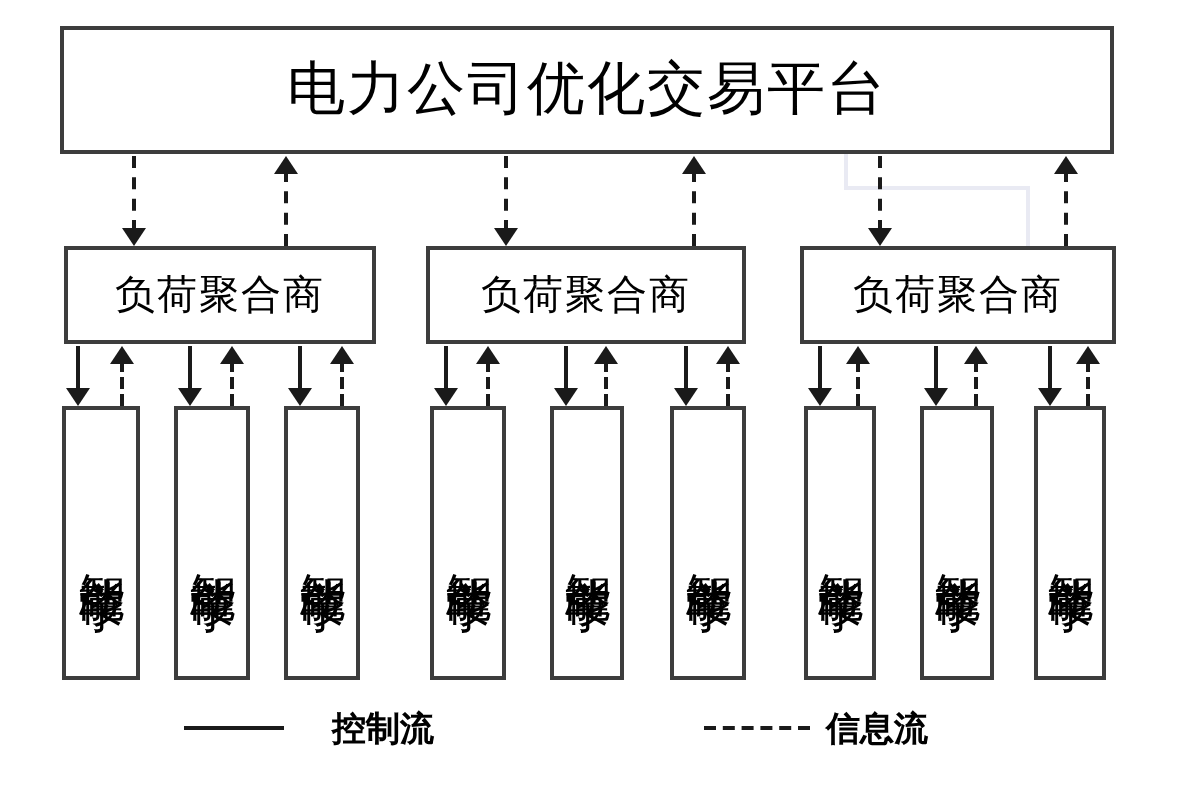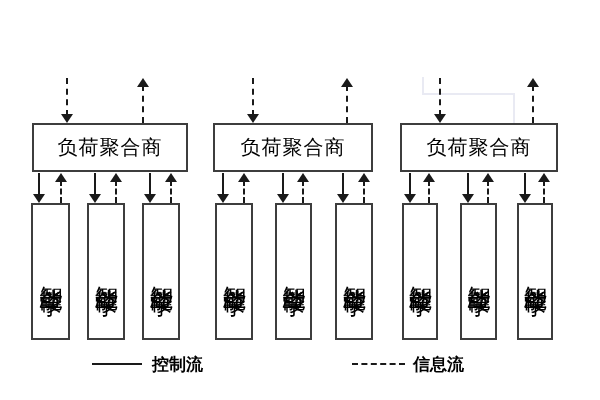--- a/index.html
+++ b/index.html
@@ -50,20 +50,23 @@
 </style>
 </head>
 <body>
 
 <div class="canvas">
 
   <div class="artifact v" style="left:422px;top:77px;height:17px;"></div>
   <div class="artifact h" style="left:422px;top:93px;width:93px;"></div>
   <div class="artifact v" style="left:513px;top:93px;height:30px;"></div>
 
+  <div class="box platform" style="left:30px;top:13px;width:527px;height:64px;">
+    <span>电力公司优化交易平台</span>
+  </div>
 
   <div class="arrow down dashed" style="left:61px;top:78px;height:45px;">
       <span class="shaft"></span>
       <span class="head"></span>
     </div>
   <div class="arrow up dashed" style="left:137px;top:78px;height:45px;">
       <span class="shaft"></span>
       <span class="head"></span>
     </div>
   <div class="arrow down dashed" style="left:247px;top:78px;height:45px;">
@@ -190,17 +193,17 @@
       <span>智能楼宇</span>
     </div>
   <div class="box building" style="left:460px;top:203px;width:37px;height:137px;">
       <span>智能楼宇</span>
     </div>
   <div class="box building" style="left:517px;top:203px;width:36px;height:137px;">
       <span>智能楼宇</span>
     </div>
 
   <div class="legend-line" style="left:92px;top:363px;width:50px;"></div>
-  <div class="legend-label" style="left:152px;top:356px;">控制流</div>
+  <div class="legend-label" style="left:166px;top:356px;">控制流</div>
   <div class="legend-line dashed" style="left:352px;top:363px;width:53px;"></div>
   <div class="legend-label" style="left:413px;top:356px;">信息流</div>
 
 </div>
 
 </body></html>

